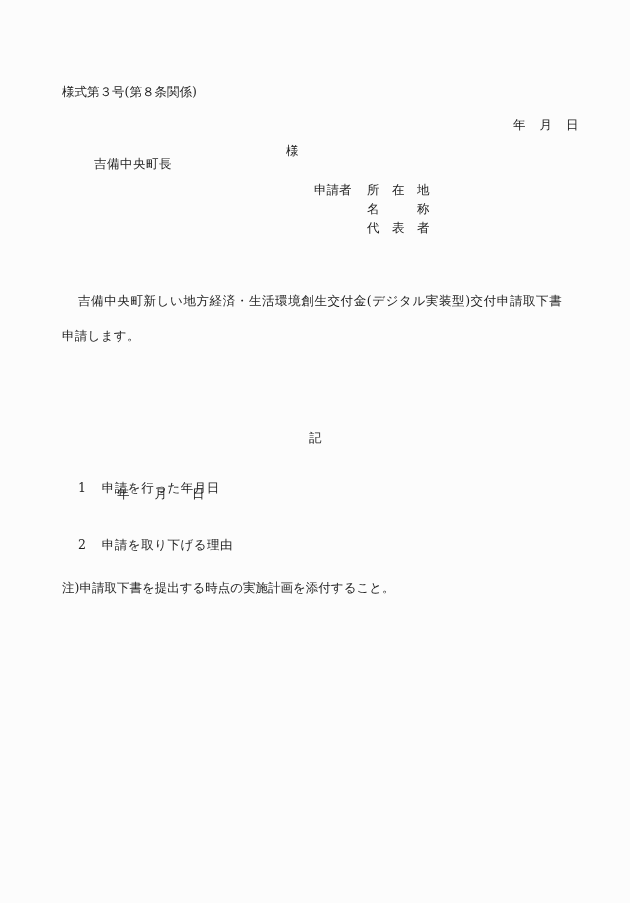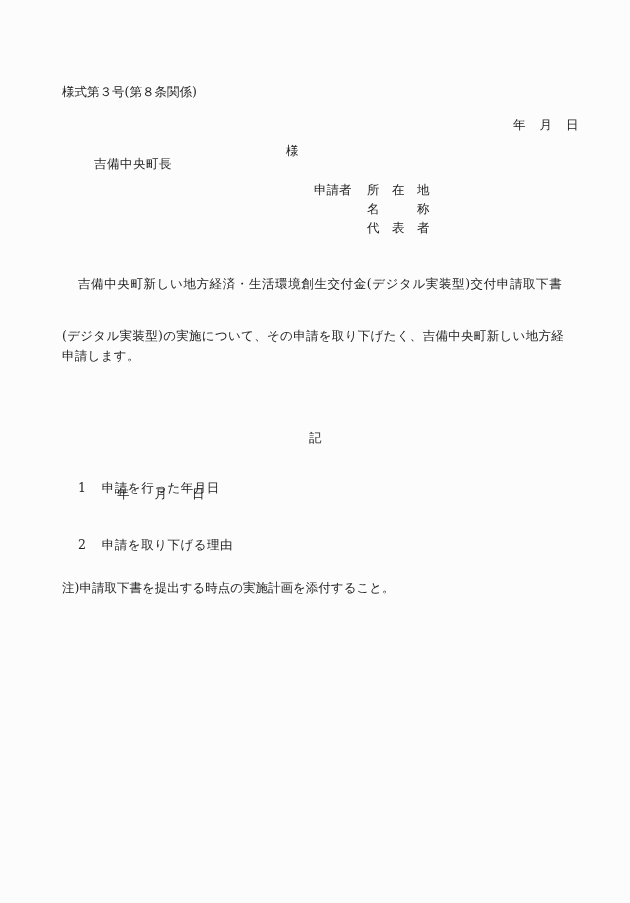--- a/index.html
+++ b/index.html
@@ -18,21 +18,21 @@
   }
   .abs { position: absolute; white-space: pre; line-height: 1; margin-top: 7px; }
   .form-no { left: 62px; top: 79px; }
   .date-line { left: 497px; top: 99px; letter-spacing: 0; }
   .date-line span { display: inline-block; }
   .addressee { left: 78px; top: 138px; }
   .addressee .honorific { position: absolute; left: 208px; top: 0; }
   .applicant { left: 314px; top: 177px; }
   .applicant .lbl { position: absolute; left: 0; }
   .applicant .f { position: absolute; }
-  .title { left: 78px; top: 271px; letter-spacing: 0.6px; }
+  .title { left: 78px; top: 288px; letter-spacing: 0.6px; }
   .body-para {
     position: absolute;
     left: 62px;
     top: 326px;
     width: 516px;
     line-height: 20px;
     white-space: normal;
     text-align: justify;
     letter-spacing: 0.3px;
   }
@@ -62,21 +62,20 @@
   <div class="abs applicant">
     <span class="lbl" style="top:0">申請者</span>
     <span class="f" style="left:53px; top:0">所　在　地</span>
     <span class="f" style="left:53px; top:19px">名　　　称</span>
     <span class="f" style="left:53px; top:38px">代　表　者</span>
   </div>
 
   <div class="abs title">吉備中央町新しい地方経済・生活環境創生交付金(デジタル実装型)交付申請取下書</div>
 
   <div class="body-para">
-    <span class="ln">(デジタル実装型)の実施について、その申請を取り下げたく、吉備中央町新しい地方経</span>
     <span class="ln">申請します。</span>
   </div>
 
   <div class="abs ki">記</div>
 
   <div class="abs item1">
     <span>1</span><span style="display:inline-block;width:16px"></span><span style="letter-spacing:0.5px">申請を行った年月日</span>
   </div>
   <div class="abs item1-date">年　　月　　日</div>
 

